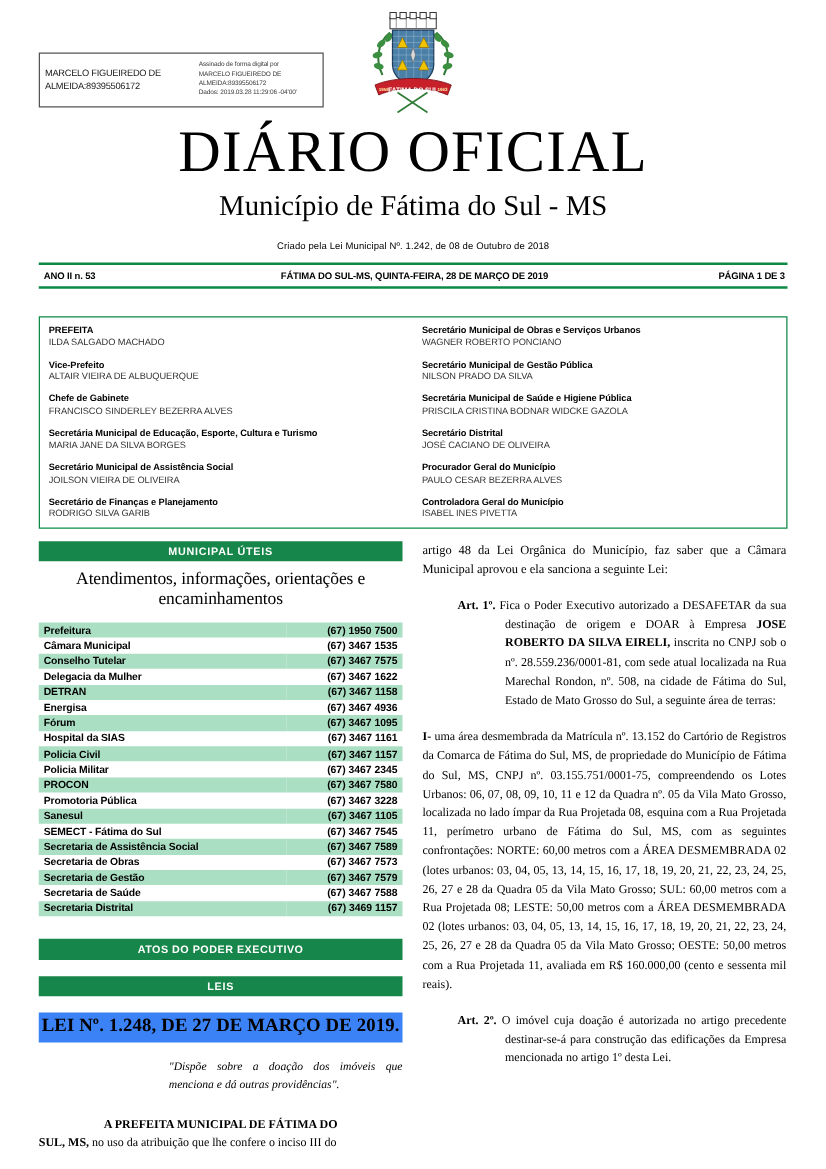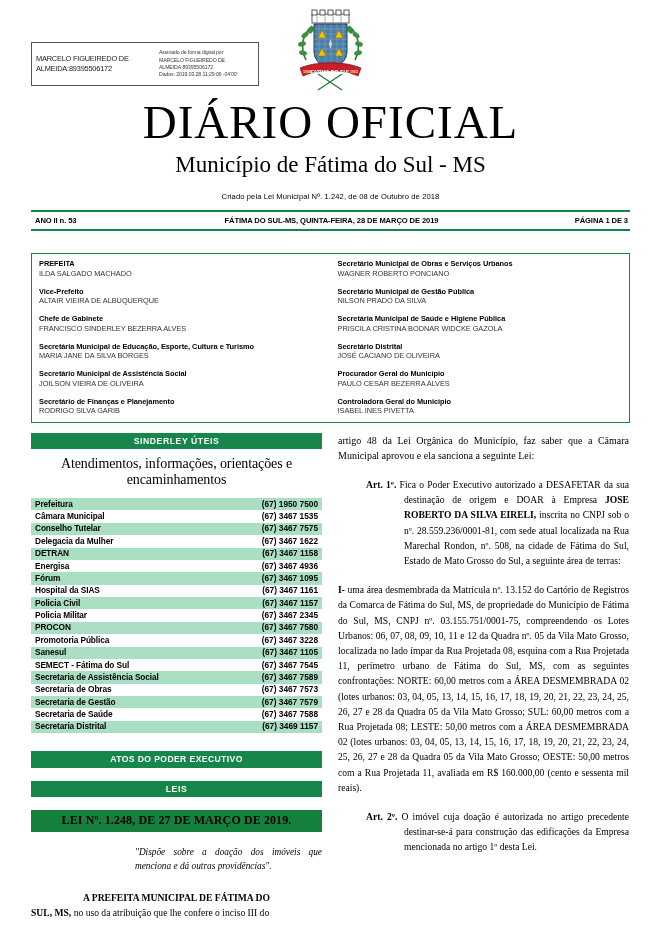--- a/index.html
+++ b/index.html
@@ -178,25 +178,25 @@
     white-space: nowrap;
   }
   table.phones td.nm { padding-left: 4px; letter-spacing: -0.1px; }
   table.phones td.ph { text-align: right; padding-right: 4px; }
   table.phones tr.alt td { background: #aadfc3; }
 
   .spacer-atos { height: 18px; }
 
   
   .lei-band {
-    background: #15803d;
+    background: #3b82f6;
     text-align: center;
     font-family: "Liberation Serif", serif;
     font-weight: bold;
-    font-size: 12px;
+    font-size: 15px;
     padding: 3px 0 3.5px 0;
     margin-top: 13px;
     letter-spacing: 0.1px;
   }
   .ementa {
     font-family: "Liberation Serif", serif;
     font-style: italic;
     font-size: 9.3px;
     line-height: 14.5px;
     text-align: justify;
@@ -384,21 +384,21 @@
         <div class="off-role">Controladora Geral do Município</div>
         <div class="off-name">ISABEL INES PIVETTA</div>
       </div>
     </div>
   </div>
 
   <div class="cols">
 
     <div class="col-left">
 
-      <div class="banner">SINDERLEY ÚTEIS</div>
+      <div class="banner">MUNICIPAL ÚTEIS</div>
       <div class="phone-caption">Atendimentos, informações, orientações e encaminhamentos</div>
 
       <table class="phones">
         <tbody>
           <tr class="alt">
               <td class="nm">Prefeitura</td>
               <td class="ph">(67) 1950 7500</td>
             </tr>
           <tr>
               <td class="nm">Câmara Municipal</td>

